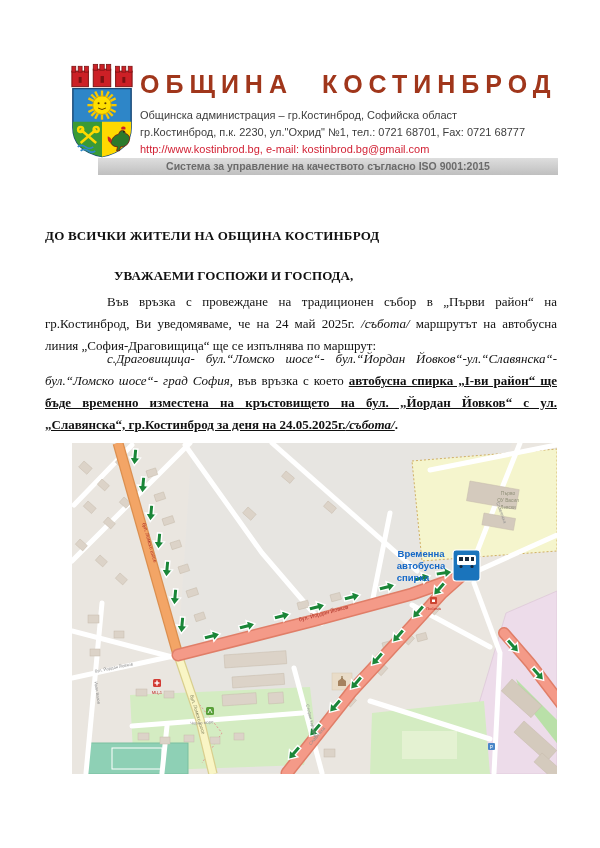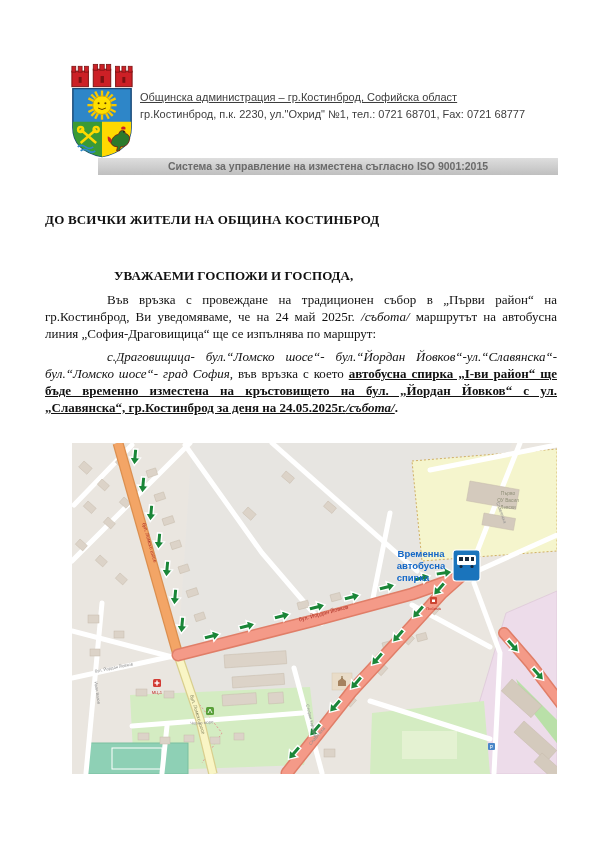--- a/index.html
+++ b/index.html
@@ -3,30 +3,30 @@
 <meta charset="utf-8">
 <style>
   html,body{margin:0;padding:0;background:#ffffff;}
   .page{position:relative;width:600px;height:848px;background:#ffffff;overflow:hidden;
         font-family:"Liberation Serif",serif;color:#111;}
   
   .logo{position:absolute;left:68px;top:61px;width:68px;height:98px;}
   .hdr{position:absolute;left:140px;top:70px;width:430px;font-family:"Liberation Sans",sans-serif;}
   .hdr-title{font-size:25px;font-weight:bold;color:#a0361b;letter-spacing:6px;word-spacing:16px;white-space:nowrap;}
   .hdr-line{font-size:11px;color:#3d3d3d;margin-top:3px;line-height:14px;white-space:nowrap;}
-  .hdr-line.first{margin-top:20px;text-decoration:underline;}
+  .hdr-line.first{margin-top:9px;}
   .hdr-red{color:#d22235;}
   .iso-banner{position:absolute;left:98px;top:158px;width:460px;height:17px;
       background:linear-gradient(#dedede,#bfbfbf);
       font-family:"Liberation Sans",sans-serif;font-size:10.5px;font-weight:bold;color:#6b6b6b;
       text-align:center;line-height:17px;}
   
-  .addressee{position:absolute;left:45px;top:212px;font-size:13px;font-weight:bold;letter-spacing:.2px;}
+  .addressee{position:absolute;left:45px;top:228px;font-size:13px;font-weight:bold;letter-spacing:.2px;}
   .salutation{position:absolute;left:106px;top:268px;font-size:13px;font-weight:bold;margin-left:8px;}
-  .par{position:absolute;left:45px;width:512px;font-size:13px;line-height:17px;
+  .par{position:absolute;left:45px;width:512px;font-size:13px;line-height:22px;
        text-align:justify;text-indent:62px;margin:0;}
   .p1{top:291px;}
   .p2{top:348px;}
   .it{font-style:italic;}
   .bi{font-weight:normal;font-style:italic;}
   .bu{font-weight:bold;text-decoration:underline;}
   .biu{font-weight:bold;font-style:italic;text-decoration:underline;}
   .b{font-weight:bold;}
   
   .map{position:absolute;left:72px;top:443px;width:485px;height:331px;}
@@ -99,25 +99,27 @@
       <g>
         <path d="M44,84 q2,-8 8,-9 q1,-4 4,-4 q3,0 3,3 q6,2 4,8 q-2,6 -9,6 l-1,4 h-3 l1,-4 q-5,0 -7,-4 z" fill="#2c7a2c" stroke="#7a1212" stroke-width="0.8"></path>
         <path d="M55,70 q-1,-3 2,-3 q3,0 2,3 z" fill="#cc2026"></path>
         <path d="M44,84 q-4,-2 -3,-7 q3,1 4,4 z" fill="#cc2026"></path>
         <circle cx="57.5" cy="72.5" r="0.8" fill="#111"></circle>
       </g>
     </g>
   </svg>
 
   <div class="hdr">
+    <div class="hdr-title">ОБЩИНА КОСТИНБРОД</div>
     <div class="hdr-line first">Общинска администрация – гр.Костинброд, Софийска област</div>
     <div class="hdr-line">гр.Костинброд, п.к. 2230, ул."Охрид" №1, тел.: 0721 68701, Fax: 0721 68777</div>
+    <div class="hdr-line hdr-red"><span>http://www.kostinbrod.bg</span><span>, e-mail: </span><span>kostinbrod.bg@gmail.com</span></div>
   </div>
 
-  <div class="iso-banner">Система за управление на изместена съгласно ISO 9001:2015</div>
+  <div class="iso-banner">Система за управление на качеството съгласно ISO 9001:2015</div>
 
   <div class="addressee">ДО ВСИЧКИ ЖИТЕЛИ НА ОБЩИНА КОСТИНБРОД</div>
   <div class="salutation">УВАЖАЕМИ ГОСПОЖИ И ГОСПОДА,</div>
 
   <p class="par p1"><span>Във връзка с провеждане на традиционен събор в „Първи район“ на гр.Костинброд, Ви уведомяваме, че на 24 май 2025г. </span><span class="it">/събота/</span><span> маршрутът на автобусна линия „София-Драговищица“ ще се изпълнява по маршрут:</span></p>
 
   <p class="par p2"><span class="it">с.Драговищица- бул.“Ломско шосе“- </span><span class="bi">бул.“Йордан Йовков“-ул.“Славянска“- </span><span class="it">бул.“Ломско шосе“- град София</span><span>, във връзка с което </span><span class="bu">автобусна спирка „I-ви район“ ще бъде временно изместена на кръстовището на бул. „Йордан Йовков“ с ул. „Славянска“, гр.Костинброд за деня на 24.05.2025г.</span><span class="biu">/събота/</span><span class="b">.</span></p>
 
   <div class="map">
     <svg viewBox="0 0 485 331" width="485" height="331">

